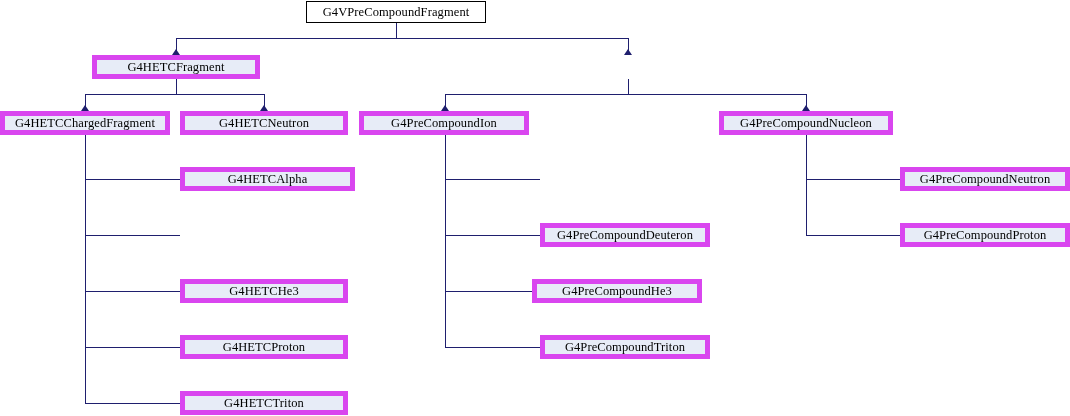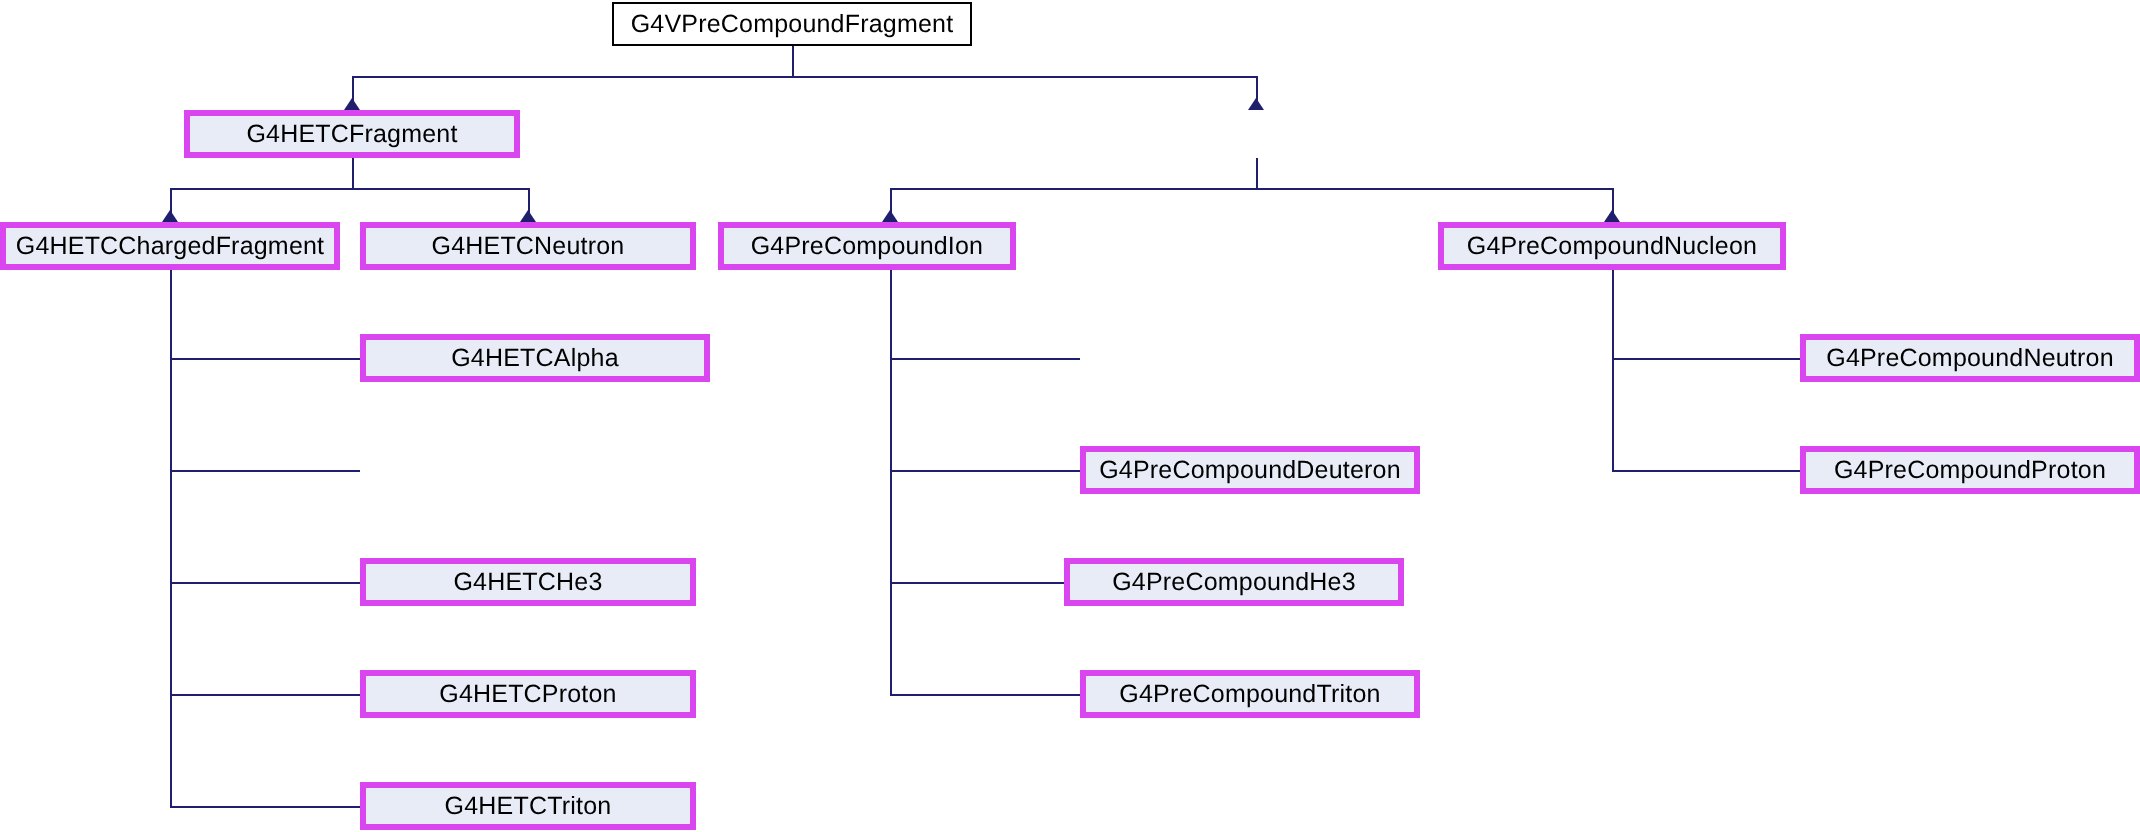--- a/index.html
+++ b/index.html
@@ -19,28 +19,29 @@
     position: absolute;
     box-sizing: border-box;
     display: flex;
     align-items: center;
     justify-content: center;
     font-size: 12.5px;
     line-height: 1;
     color: #000000;
     white-space: nowrap;
     letter-spacing: 0.1px;
+    font-family: Liberation Serif, serif;
   }
   .node.root {
     background: #ffffff;
     border: 1px solid #000000;
   }
   .node.derived {
     background: #e7ecf7;
-    border: 3px solid #d946ef;
+    border: 5px solid #d946ef;
   }
   .edge {
     position: absolute;
     background: #1f1f6e;
   }
   .edge.h { height: 1px; }
   .edge.v { width: 1px; }
   .arrow {
     position: absolute;
     width: 0;
@@ -84,21 +85,21 @@
     <div class="arrow" style="left: 172px; top: 49px;"></div>
     <div class="arrow" style="left: 624px; top: 49px;"></div>
     <div class="arrow" style="left: 81px; top: 105px;"></div>
     <div class="arrow" style="left: 260px; top: 105px;"></div>
     <div class="arrow" style="left: 441px; top: 105px;"></div>
     <div class="arrow" style="left: 802px; top: 105px;"></div>
     <div class="node root" style="left: 306px; top: 1px; width: 180px; height: 22px;">G4VPreCompoundFragment</div>
     <div class="node derived" style="left: 92px; top: 55px; width: 168px; height: 24px;">G4HETCFragment</div>
     <div class="node derived" style="left: 0px; top: 111px; width: 170px; height: 24px;">G4HETCChargedFragment</div>
     <div class="node derived" style="left: 180px; top: 111px; width: 168px; height: 24px;">G4HETCNeutron</div>
-    <div class="node derived" style="left: 359px; top: 111px; width: 149px; height: 24px;">G4PreCompoundIon</div>
+    <div class="node derived" style="left: 359px; top: 111px; width: 170px; height: 24px;">G4PreCompoundIon</div>
     <div class="node derived" style="left: 719px; top: 111px; width: 174px; height: 24px;">G4PreCompoundNucleon</div>
     <div class="node derived" style="left: 180px; top: 167px; width: 175px; height: 24px;">G4HETCAlpha</div>
     <div class="node derived" style="left: 180px; top: 279px; width: 168px; height: 24px;">G4HETCHe3</div>
     <div class="node derived" style="left: 180px; top: 335px; width: 168px; height: 24px;">G4HETCProton</div>
     <div class="node derived" style="left: 180px; top: 391px; width: 168px; height: 24px; text-align: right;">G4HETCTriton</div>
     <div class="node derived" style="left: 540px; top: 223px; width: 170px; height: 24px;">G4PreCompoundDeuteron</div>
     <div class="node derived" style="left: 532px; top: 279px; width: 170px; height: 24px;">G4PreCompoundHe3</div>
     <div class="node derived" style="left: 540px; top: 335px; width: 170px; height: 24px;">G4PreCompoundTriton</div>
     <div class="node derived" style="left: 900px; top: 167px; width: 170px; height: 24px;">G4PreCompoundNeutron</div>
     <div class="node derived" style="left: 900px; top: 223px; width: 170px; height: 24px;">G4PreCompoundProton</div>

